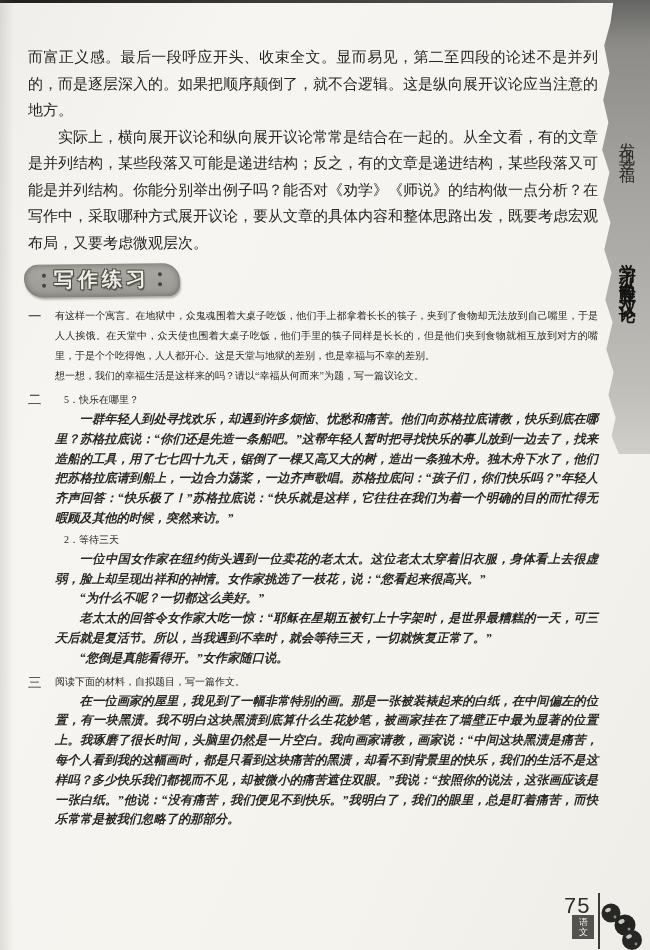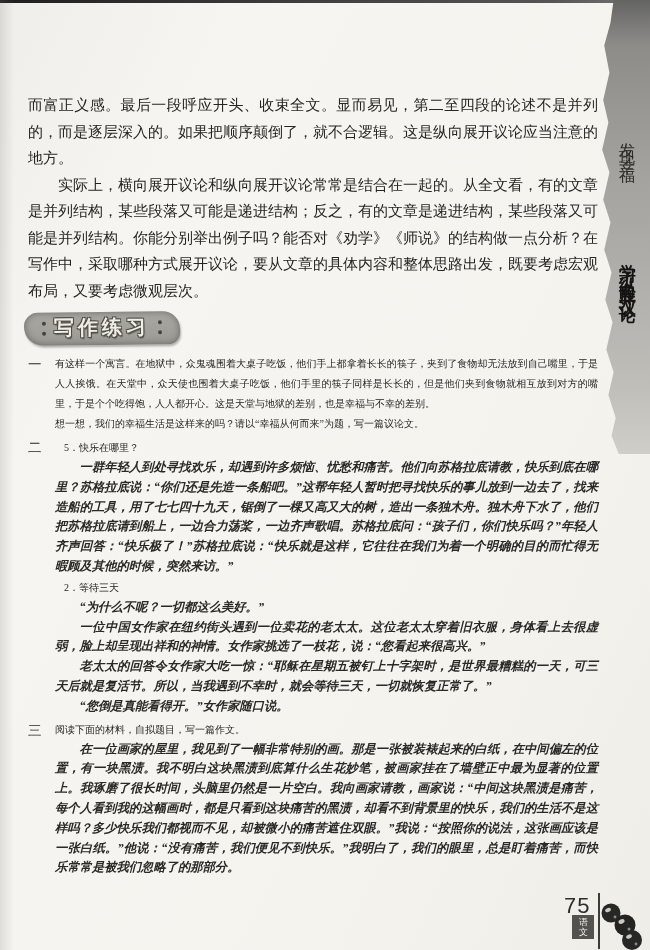--- a/index.html
+++ b/index.html
@@ -16,21 +16,21 @@
   
   .torn-strip { position:absolute; top:0; right:0; width:52px; height:454px;
     background:linear-gradient(180deg,#646462 0%, #8d8c89 10%, #a3a29e 38%, #b0afab 62%, #bfbeb9 85%, #cfcec8 100%);
     clip-path:polygon(30% 0%,100% 0%,100% 100%,40% 100%,26% 96%,34% 92%,20% 87%,30% 82%,16% 77%,28% 71%,14% 66%,26% 60%,12% 55%,24% 49%,10% 44%,22% 38%,8% 33%,20% 27%,10% 22%,22% 16%,12% 10%,24% 5%);
   }
   .sidebar-unit { position:absolute; top:130px; right:13px; writing-mode:vertical-rl;
     font-size:16px; letter-spacing:8px; color:#2c2b28; }
   .sidebar-lesson { position:absolute; top:250px; right:11px; writing-mode:vertical-rl;
     font-size:17px; letter-spacing:6px; font-weight:bold; color:#141412; }
 
-  .content { position:absolute; left:28px; top:44px; width:570px;margin-top:48px; }
+  .content { position:absolute; left:28px; top:44px; width:570px; }
   .intro p { margin:0; font-size:15px; line-height:26.5px; text-align:justify; }
   .ind2 { text-indent:2em; }
 
   .banner-row { display:flex; margin:8px 0 9px -4px; }
   .banner { position:relative; display:flex; align-items:center;
     background:linear-gradient(180deg,#a9a8a2,#9b9a94);
     border-radius:16px 20px 13px 22px; padding:2px 10px 4px;
     transform:rotate(-0.7deg);
     box-shadow:1px 2px 2px rgba(60,58,52,0.35), inset 0 0 7px rgba(55,53,48,0.55); }
   .banner-dots { width:6px; height:18px; margin:0 7px; position:relative; }
@@ -89,22 +89,22 @@
         <p>想一想，我们的幸福生活是这样来的吗？请以“幸福从何而来”为题，写一篇议论文。</p>
       </div>
     </div>
 
     <div class="ex">
       <div class="ex-num">二</div>
       <div class="ex-body">
         <p class="sub-title">5．快乐在哪里？</p>
         <p class="material ind2">一群年轻人到处寻找欢乐，却遇到许多烦恼、忧愁和痛苦。他们向苏格拉底请教，快乐到底在哪里？苏格拉底说：“你们还是先造一条船吧。”这帮年轻人暂时把寻找快乐的事儿放到一边去了，找来造船的工具，用了七七四十九天，锯倒了一棵又高又大的树，造出一条独木舟。独木舟下水了，他们把苏格拉底请到船上，一边合力荡桨，一边齐声歌唱。苏格拉底问：“孩子们，你们快乐吗？”年轻人齐声回答：“快乐极了！”苏格拉底说：“快乐就是这样，它往往在我们为着一个明确的目的而忙得无暇顾及其他的时候，突然来访。”</p>
         <p class="sub-title">2．等待三天</p>
+        <p class="material ind2">一位中国女作家在纽约街头遇到一位卖花的老太太。这位老太太穿着旧衣服，身体看上去很虚弱，脸上却呈现出祥和的神情。女作家挑选了一枝花，说：“您看起来很高兴。”</p>
         <p class="material ind2">“为什么不呢？一切都这么美好。”</p>
-        <p class="material ind2">一位中国女作家在纽约街头遇到一位卖花的老太太。这位老太太穿着旧衣服，身体看上去很虚弱，脸上却呈现出祥和的神情。女作家挑选了一枝花，说：“您看起来很高兴。”</p>
         <p class="material ind2">老太太的回答令女作家大吃一惊：“耶稣在星期五被钉上十字架时，是世界最糟糕的一天，可三天后就是复活节。所以，当我遇到不幸时，就会等待三天，一切就恢复正常了。”</p>
         <p class="material ind2">“您倒是真能看得开。”女作家随口说。</p>
       </div>
     </div>
 
     <div class="ex">
       <div class="ex-num">三</div>
       <div class="ex-body">
         <p>阅读下面的材料，自拟题目，写一篇作文。</p>
         <p class="material ind2">在一位画家的屋里，我见到了一幅非常特别的画。那是一张被装裱起来的白纸，在中间偏左的位置，有一块黑渍。我不明白这块黑渍到底算什么生花妙笔，被画家挂在了墙壁正中最为显著的位置上。我琢磨了很长时间，头脑里仍然是一片空白。我向画家请教，画家说：“中间这块黑渍是痛苦，每个人看到我的这幅画时，都是只看到这块痛苦的黑渍，却看不到背景里的快乐，我们的生活不是这样吗？多少快乐我们都视而不见，却被微小的痛苦遮住双眼。”我说：“按照你的说法，这张画应该是一张白纸。”他说：“没有痛苦，我们便见不到快乐。”我明白了，我们的眼里，总是盯着痛苦，而快乐常常是被我们忽略了的那部分。</p>

